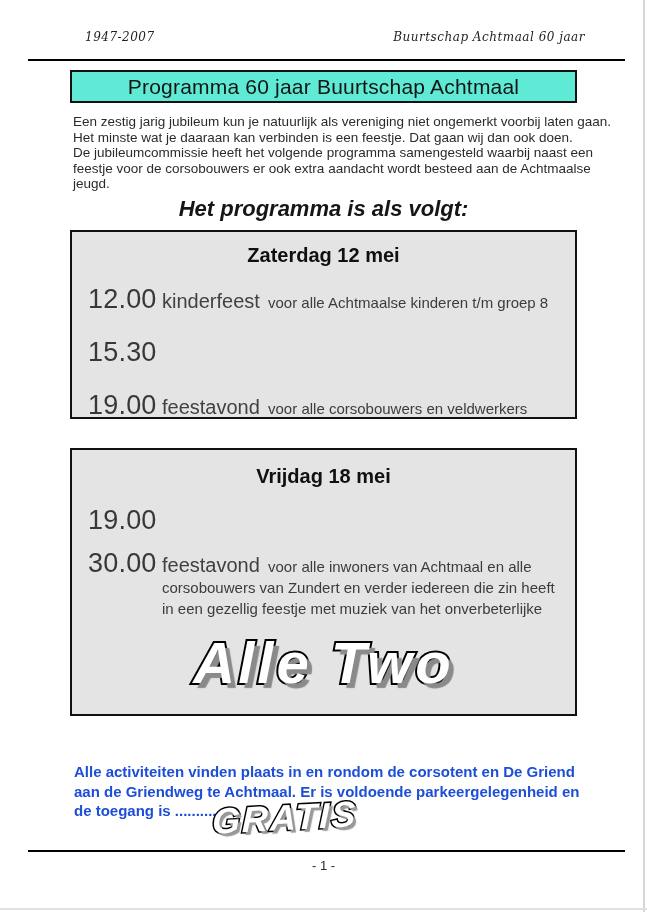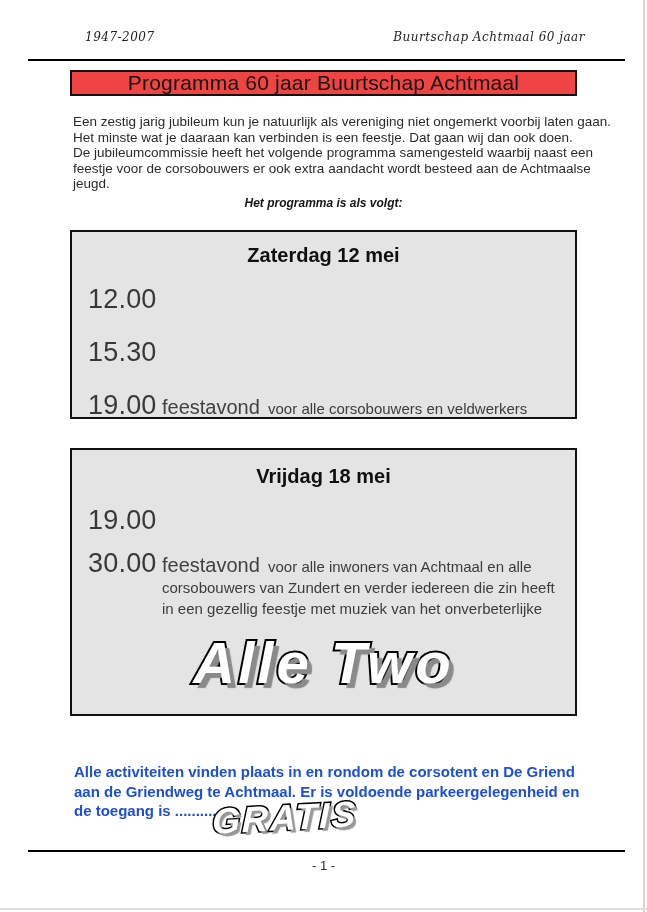--- a/index.html
+++ b/index.html
@@ -32,22 +32,22 @@
   }
   .header-rule {
     position: absolute;
     top: 59px; left: 28px; width: 597px; height: 2px;
     background: #000000;
   }
 
   
   .title-box {
     position: absolute;
-    top: 70px; left: 70px; width: 507px; height: 26px;
-    background: #ef4444;
+    top: 70px; left: 70px; width: 507px; height: 33px;
+    background: #5eead4;
     border: 2px solid #111111;
     display: flex; align-items: center; justify-content: center;
   }
   .title-box .page-title {
     font-size: 21px;
     color: #141414;
     letter-spacing: 0.2px;
   }
 
   
@@ -56,21 +56,21 @@
     top: 114px; left: 73px; width: 552px;
     font-size: 13.5px;
     line-height: 15.6px;
     color: #2b2b2b;
     white-space: pre;
   }
   .program-heading {
     position: absolute;
     top: 196px; left: 0; width: 647px;
     text-align: center;
-    font-size: 12px;
+    font-size: 22px;
     font-weight: bold;
     font-style: italic;
     color: #161616;
   }
 
   
   .day-card {
     position: absolute;
     left: 70px; width: 507px;
     background: #e4e4e4;
@@ -187,20 +187,24 @@
 feestje voor de corsobouwers er ook extra aandacht wordt besteed aan de Achtmaalse
 jeugd.</div>
 
   <div class="program-heading">Het programma is als volgt:</div>
 
   <div class="day-card day-1">
     <div class="day-title">Zaterdag 12 mei</div>
 
     <div class="schedule-item">
       <span class="time-label">12.00</span>
+      <div class="item-text">
+        <span class="activity-name">kinderfeest</span>
+        <span class="activity-desc">voor alle Achtmaalse kinderen t/m groep 8</span>
+      </div>
     </div>
 
     <div class="schedule-item">
       <span class="time-label">15.30</span>
     </div>
 
     <div class="schedule-item">
       <span class="time-label">19.00</span>
       <div class="item-text">
         <span class="activity-name">feestavond</span>

